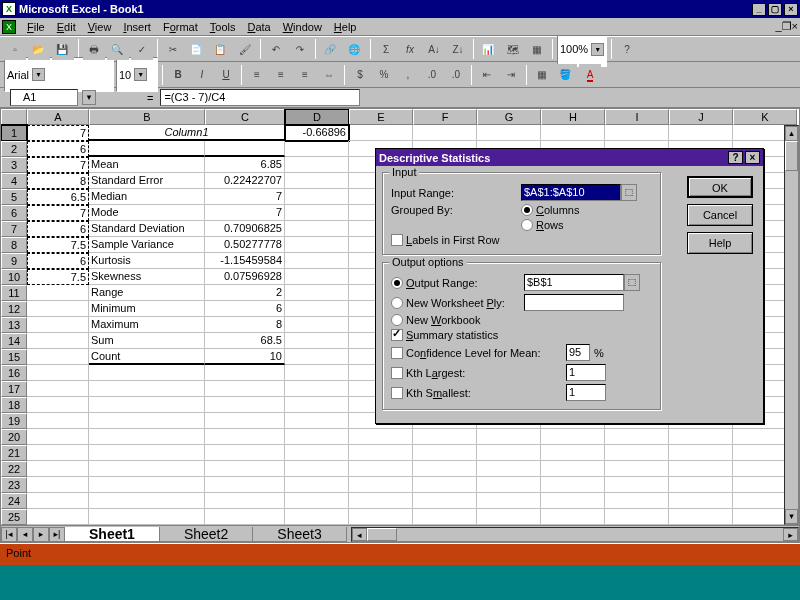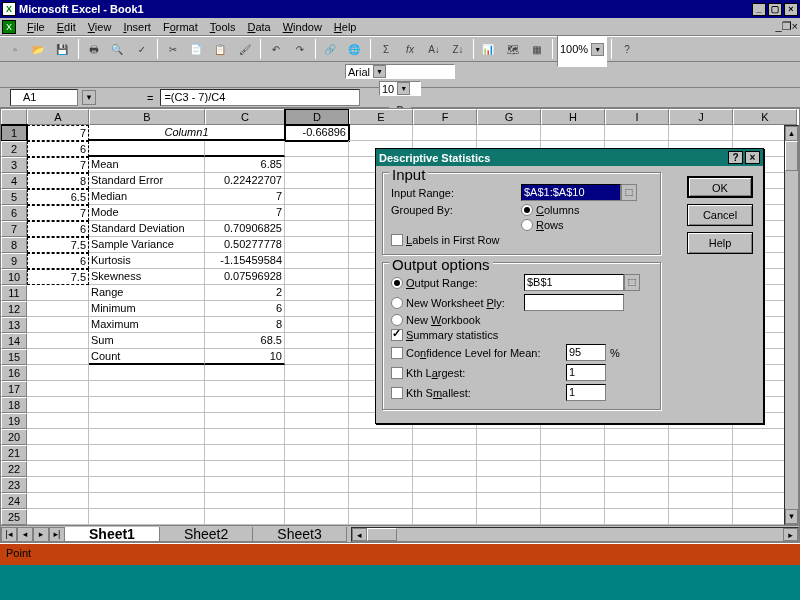--- a/index.html
+++ b/index.html
@@ -16,21 +16,21 @@
   .menubar .menuitem { padding:2px 6px; cursor:pointer; }
   .menubar .menuitem u{ text-decoration:underline; }
   .menubar .right { position:absolute; right:2px; display:flex;}
 
   .toolbar { height:26px; background:#c0c0c0; border-top:1px solid #fff; border-bottom:1px solid #808080; display:flex; align-items:center; padding:2px 4px; gap:2px;}
   .tbtn { width:22px; height:21px; background:#c0c0c0; border:1px solid #c0c0c0; font-size:10px; text-align:center; line-height:19px; cursor:pointer; color:#404040; position:relative;}
   .tsep { width:1px; height:20px; background:#808080; border-right:1px solid #fff; margin:0 2px;}
   .tcombo { height:35px; background:#fff; border-top:1px solid #808080; border-left:1px solid #808080; border-right:1px solid #fff; border-bottom:1px solid #fff; display:inline-flex; align-items:center; padding:0 2px; font-size:11px;}
   .tcombo .dv{ width:13px; height:13px; background:#c0c0c0; border:1px solid #808080; margin-left:3px; font-size:8px; text-align:center; line-height:11px;}
 
-  .formatbar { height:26px; background:#c0c0c0; border-bottom:1px solid #808080; display:flex; align-items:center; padding:2px 4px; gap:2px;flex-direction:column;}
+  .formatbar { height:26px; background:#c0c0c0; border-bottom:1px solid #808080; display:flex; align-items:center; padding:2px 4px; gap:2px;}
 
   .formulabar { height:20px; background:#c0c0c0; border-bottom:1px solid #808080; display:flex; align-items:center; padding:2px 10px; gap:4px;}
   .namebox { width:68px; height:17px; background:#fff; border:1px inset #808080; padding:0 12px; font-size:11px; line-height:15px;}
   .fx { font-size:11px; padding:0 3px;}
   .formula-inp { flex: 0 0 auto; height:17px; background:#fff; border:1px inset #808080; padding:0 3px; font-size:11px; line-height:15px; min-width:200px;}
 
   .sheet-area { position:relative; height:435px; background:#fff; border:1px solid #808080; overflow:hidden;}
   .grid { position:absolute; left:0; top:0; display:grid; grid-template-columns: 26px 62px 116px 80px 64px 64px 64px 64px 64px 64px 64px 64px; grid-template-rows: 16px repeat(25, 16px); }
   .hdr, .rhdr, .corner { background:#c0c0c0; border-right:1px solid #808080; border-bottom:1px solid #808080; border-top:1px solid #fff; border-left:1px solid #fff; text-align:center; font-size:11px; line-height:14px; cursor:pointer;}
   .rhdr{ font-size:11px;}
@@ -49,26 +49,26 @@
   .scroll-h .th{ position:absolute; left:0; width:30px; top:0; bottom:0; background:#c0c0c0; border:1px solid #fff; border-right-color:#808080; border-bottom-color:#808080;}
   .scroll-h .arr{ position:absolute; top:0; bottom:0; width:15px; background:#c0c0c0; border:1px solid #808080; text-align:center; font-size:9px; line-height:13px;}
   .scroll-v { position:absolute; right:0; top:16px; bottom:17px; width:15px; background:#c0c0c0; border:1px inset #808080;}
   .scroll-v .arr{ position:absolute; left:0; right:0; height:15px; background:#c0c0c0; border:1px solid #808080; text-align:center; font-size:9px; line-height:13px;}
   .scroll-v .th{ position:absolute; left:0; right:0; top:15px; height:30px; background:#c0c0c0; border:1px solid #fff; border-right-color:#808080; border-bottom-color:#808080;}
 
   .statusbar { height:22px; background:#c2410c; border-top:1px solid #fff; padding:2px 6px; font-size:11px; line-height:15px;}
 
   
   .dialog { position:absolute; left:375px; top:148px; width:389px; background:#c0c0c0; border:1px solid #000; box-shadow: 1px 1px 0 #000;}
-  .dialog .dtitle{ height:17px; background:#0f766e; color:#fff; font-weight:bold; padding:1px 3px; font-size:11px; display:flex; align-items:center;}
+  .dialog .dtitle{ height:17px; background:#4c1d95; color:#fff; font-weight:bold; padding:1px 3px; font-size:11px; display:flex; align-items:center;}
   .dialog .dtitle span{ flex:1;}
   .dialog .dtitle .dbtn{ width:15px; height:13px; background:#c0c0c0; color:#000; border:1px solid #000; text-align:center; line-height:11px; font-size:10px; margin-left:2px; cursor:pointer;}
   .dialog .dbody{ padding:6px; position:relative; font-size:11px;}
   .fieldset{ border:1px solid #808080; border-top-color:#808080; border-left-color:#808080; border-right-color:#fff; border-bottom-color:#fff; box-shadow: inset -1px -1px 0 #808080, inset 1px 1px 0 #fff; padding:8px 8px 6px 8px; margin-bottom:6px; position:relative;}
-  .fieldset .legend{ position:absolute; top:-7px; left:6px; background:#c0c0c0; padding:0 3px; font-size:15px;}
+  .fieldset .legend{ position:absolute; top:-7px; left:6px; background:#c0c0c0; padding:0 3px; font-size:11px;}
   .dinp { height:17px; background:#fff; border:1px solid #808080; border-top-color:#000; border-left-color:#000; padding:0 2px; font-size:11px; line-height:15px; display:inline-block; vertical-align:middle;}
   .dinp.highlight{ background:#000080; color:#fff;}
   .dinp-btn{ width:16px; height:17px; background:#c0c0c0; border:1px solid #808080; display:inline-block; vertical-align:middle; font-size:9px; text-align:center; line-height:15px; cursor:pointer;}
   .radio,.check{ width:12px; height:12px; display:inline-block; vertical-align:middle; margin-right:3px; background:#fff; border:1px solid #808080; cursor:pointer;}
   .radio{ border-radius:50%; position:relative;}
   .radio.on::after{ content:''; position:absolute; left:2px; top:2px; width:6px; height:6px; background:#000; border-radius:50%;}
   .check{ position:relative;}
   .check.on::after{ content:'✓'; position:absolute; left:0; top:-3px; font-size:11px; font-weight:bold;}
   .dlabel{ display:inline-block; vertical-align:middle;}
   .dbutton{ width:66px; height:22px; background:#c0c0c0; border:1px solid #000; box-shadow: inset 1px 1px 0 #fff, inset -1px -1px 0 #808080; text-align:center; line-height:20px; font-size:11px; cursor:pointer; margin-bottom:6px;}
@@ -576,21 +576,21 @@
         <span class="radio"></span>
         <span class="dlabel">New <u>W</u>orkbook</span>
       </div>
       <div class="drow">
         <span class="check on"></span>
         <span class="dlabel"><u>S</u>ummary statistics</span>
       </div>
       <div class="drow">
         <span class="check"></span>
         <span class="dlabel" style="width:160px;">Co<u>n</u>fidence Level for Mean:</span>
-        <span class="dinp" style="width:40px;">95</span>
+        <span class="dinp" style="width:24px;">95</span>
         <span class="dlabel" style="margin-left:4px;">%</span>
       </div>
       <div class="drow">
         <span class="check"></span>
         <span class="dlabel" style="width:160px;">Kth L<u>a</u>rgest:</span>
         <span class="dinp" style="width:40px;">1</span>
       </div>
       <div class="drow">
         <span class="check"></span>
         <span class="dlabel" style="width:160px;">Kth S<u>m</u>allest:</span>

